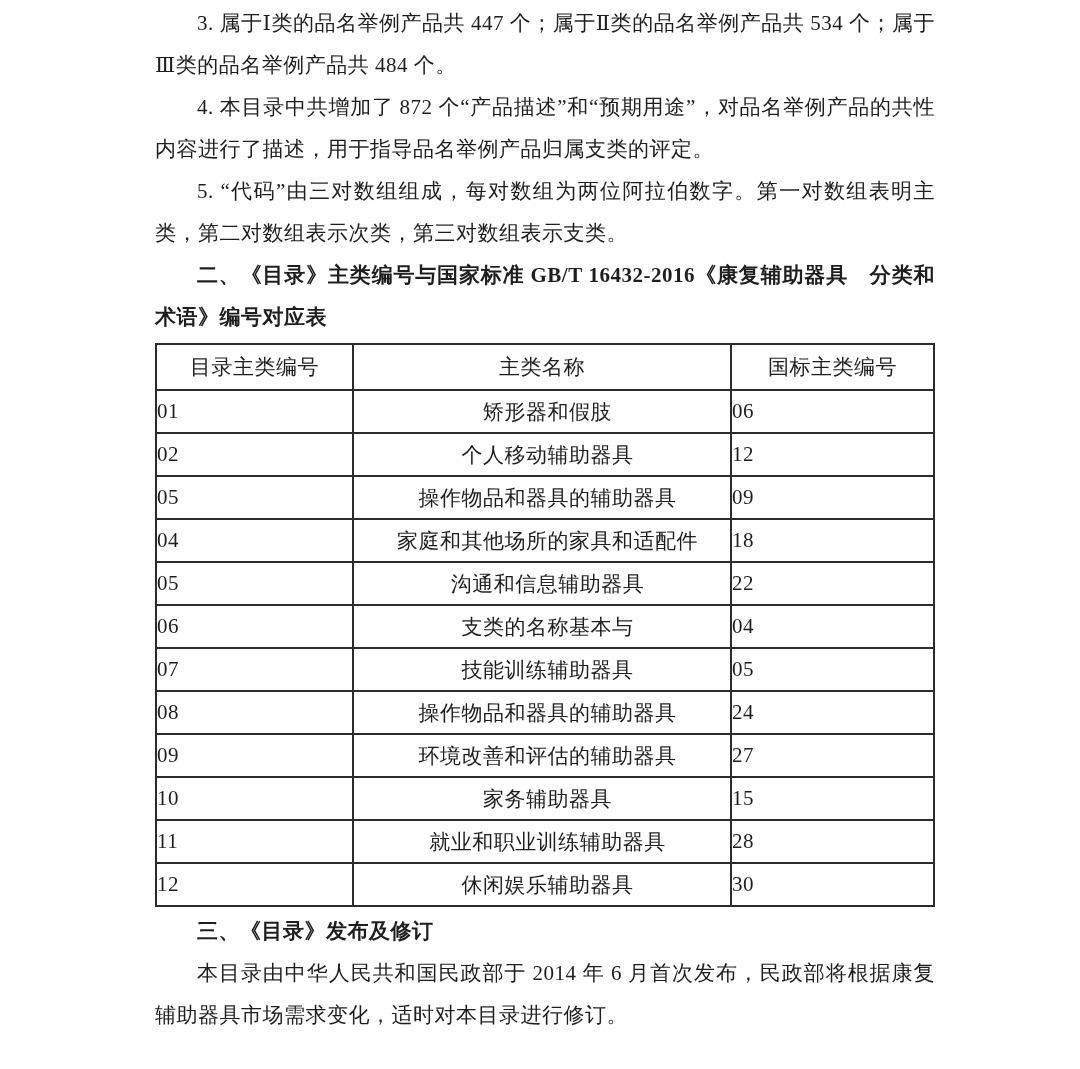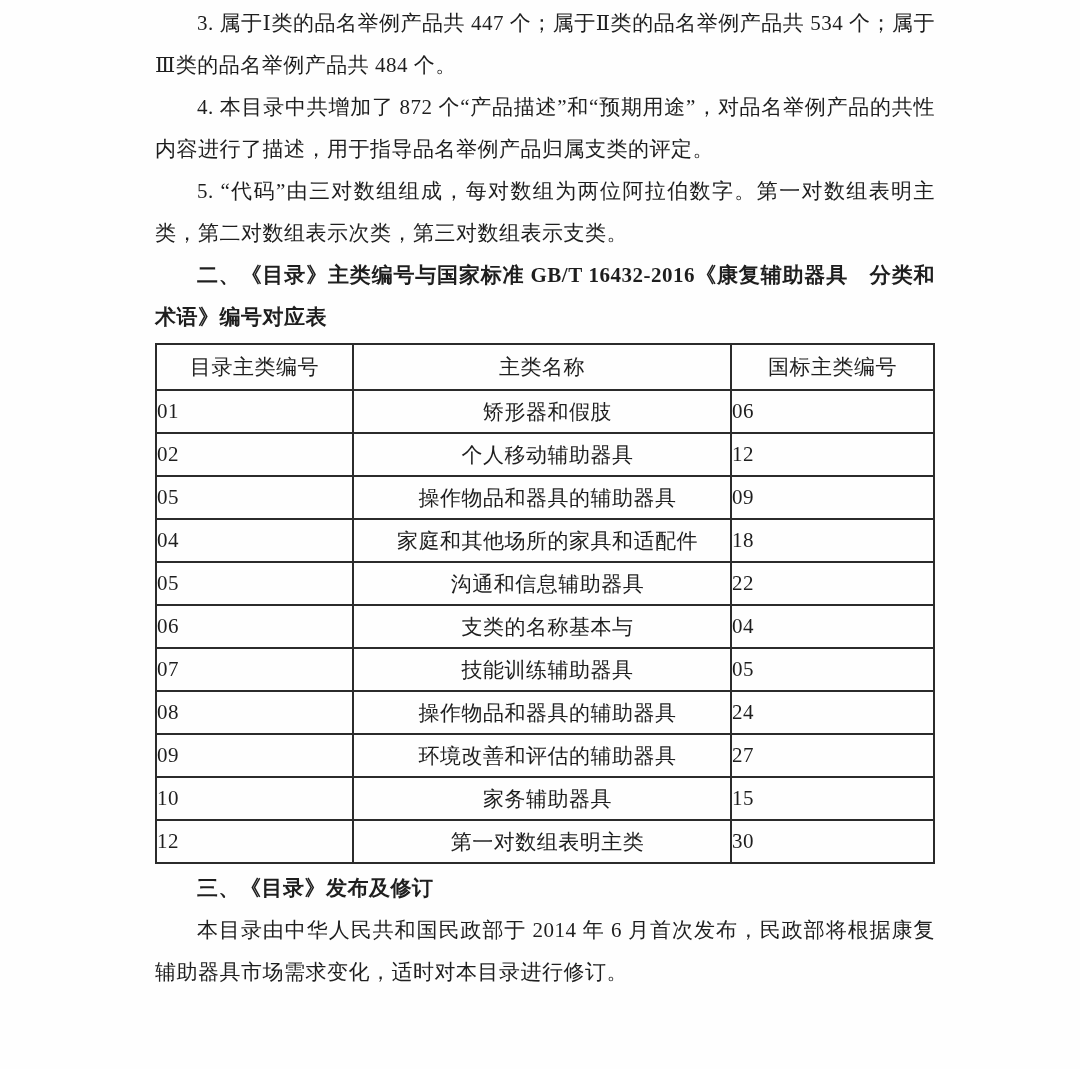--- a/index.html
+++ b/index.html
@@ -137,22 +137,27 @@
           <td>09</td>
           <td class="name">环境改善和评估的辅助器具</td>
           <td>27</td>
         </tr>
         <tr>
           <td>10</td>
           <td class="name">家务辅助器具</td>
           <td>15</td>
         </tr>
         <tr>
+          <td>11</td>
+          <td class="name">就业和职业训练辅助器具</td>
+          <td>28</td>
+        </tr>
+        <tr>
           <td>12</td>
-          <td class="name">第一对数组表明主类</td>
+          <td class="name">休闲娱乐辅助器具</td>
           <td>30</td>
         </tr>
       </tbody>
   </table>
 
   <p class="heading">三、《目录》发布及修订</p>
   <p class="para">本目录由中华人民共和国民政部于 2014 年 6 月首次发布，民政部将根据康复辅助器具市场需求变化，适时对本目录进行修订。</p>
 
 </div>
 

